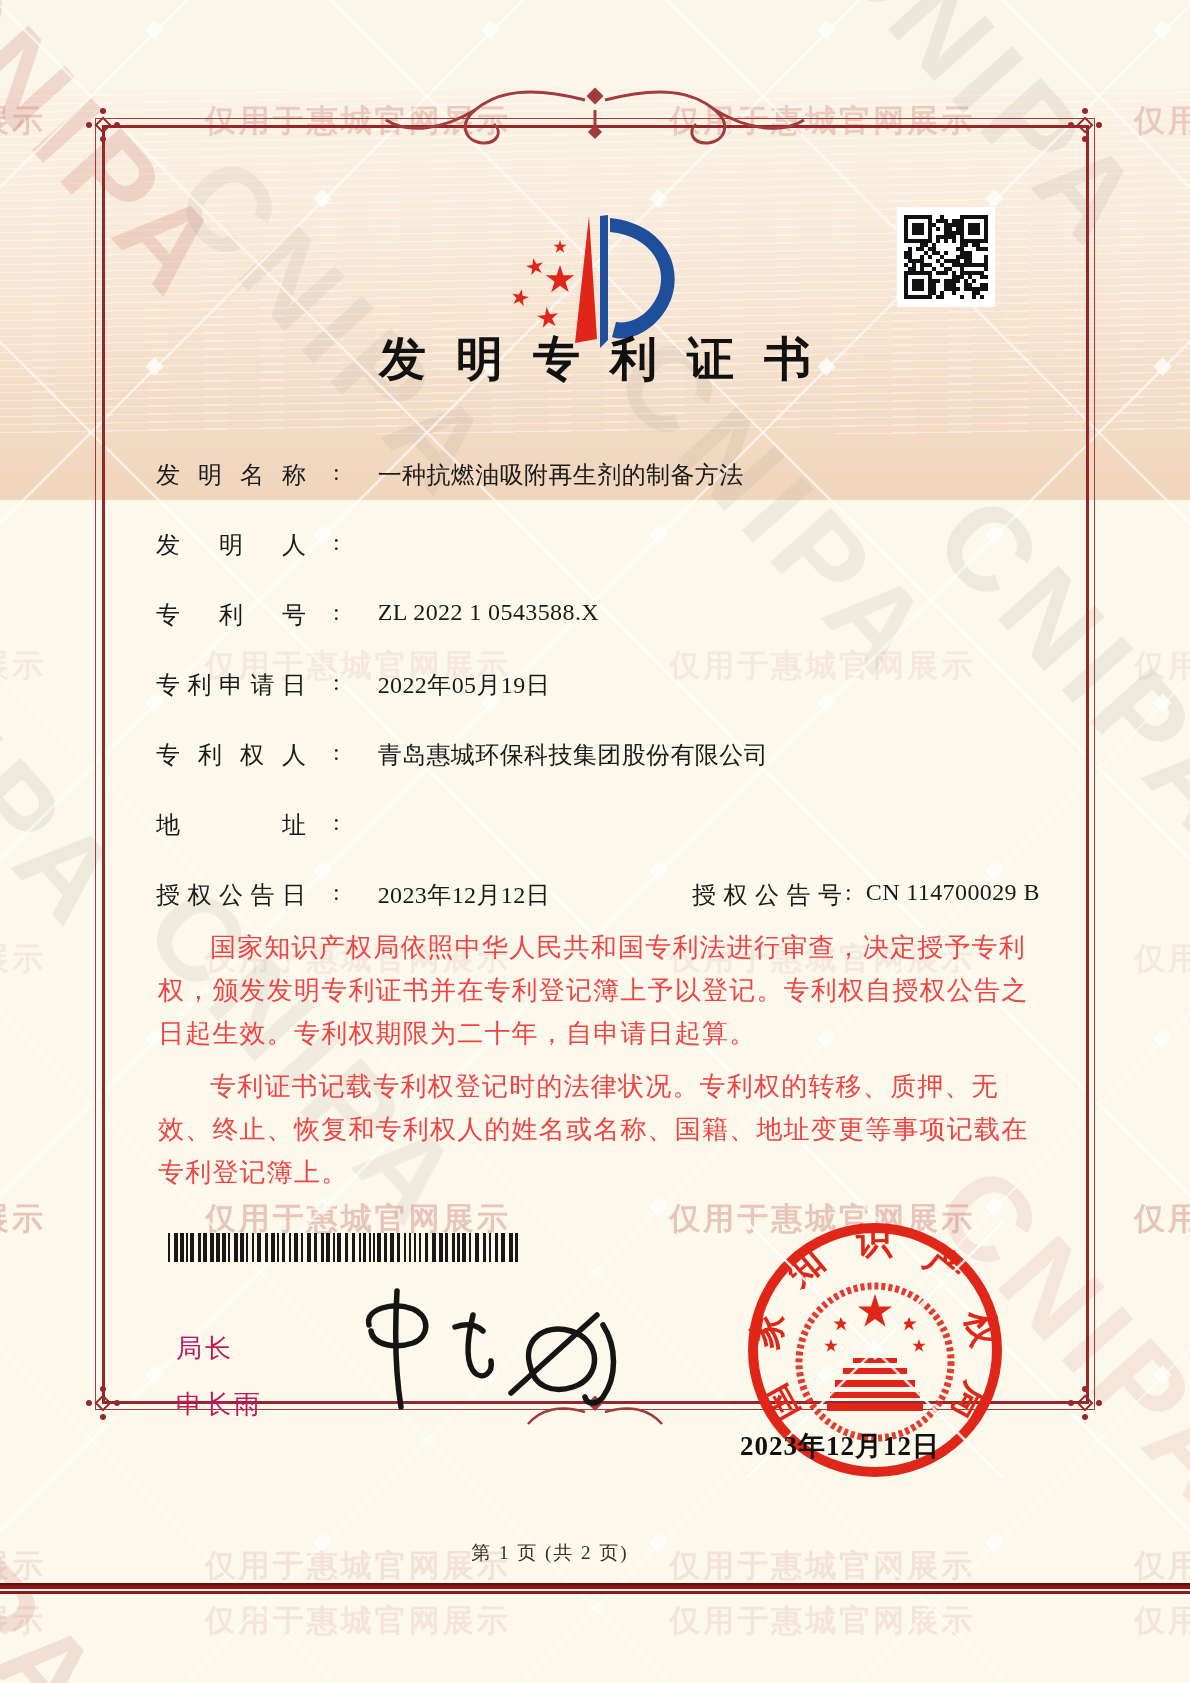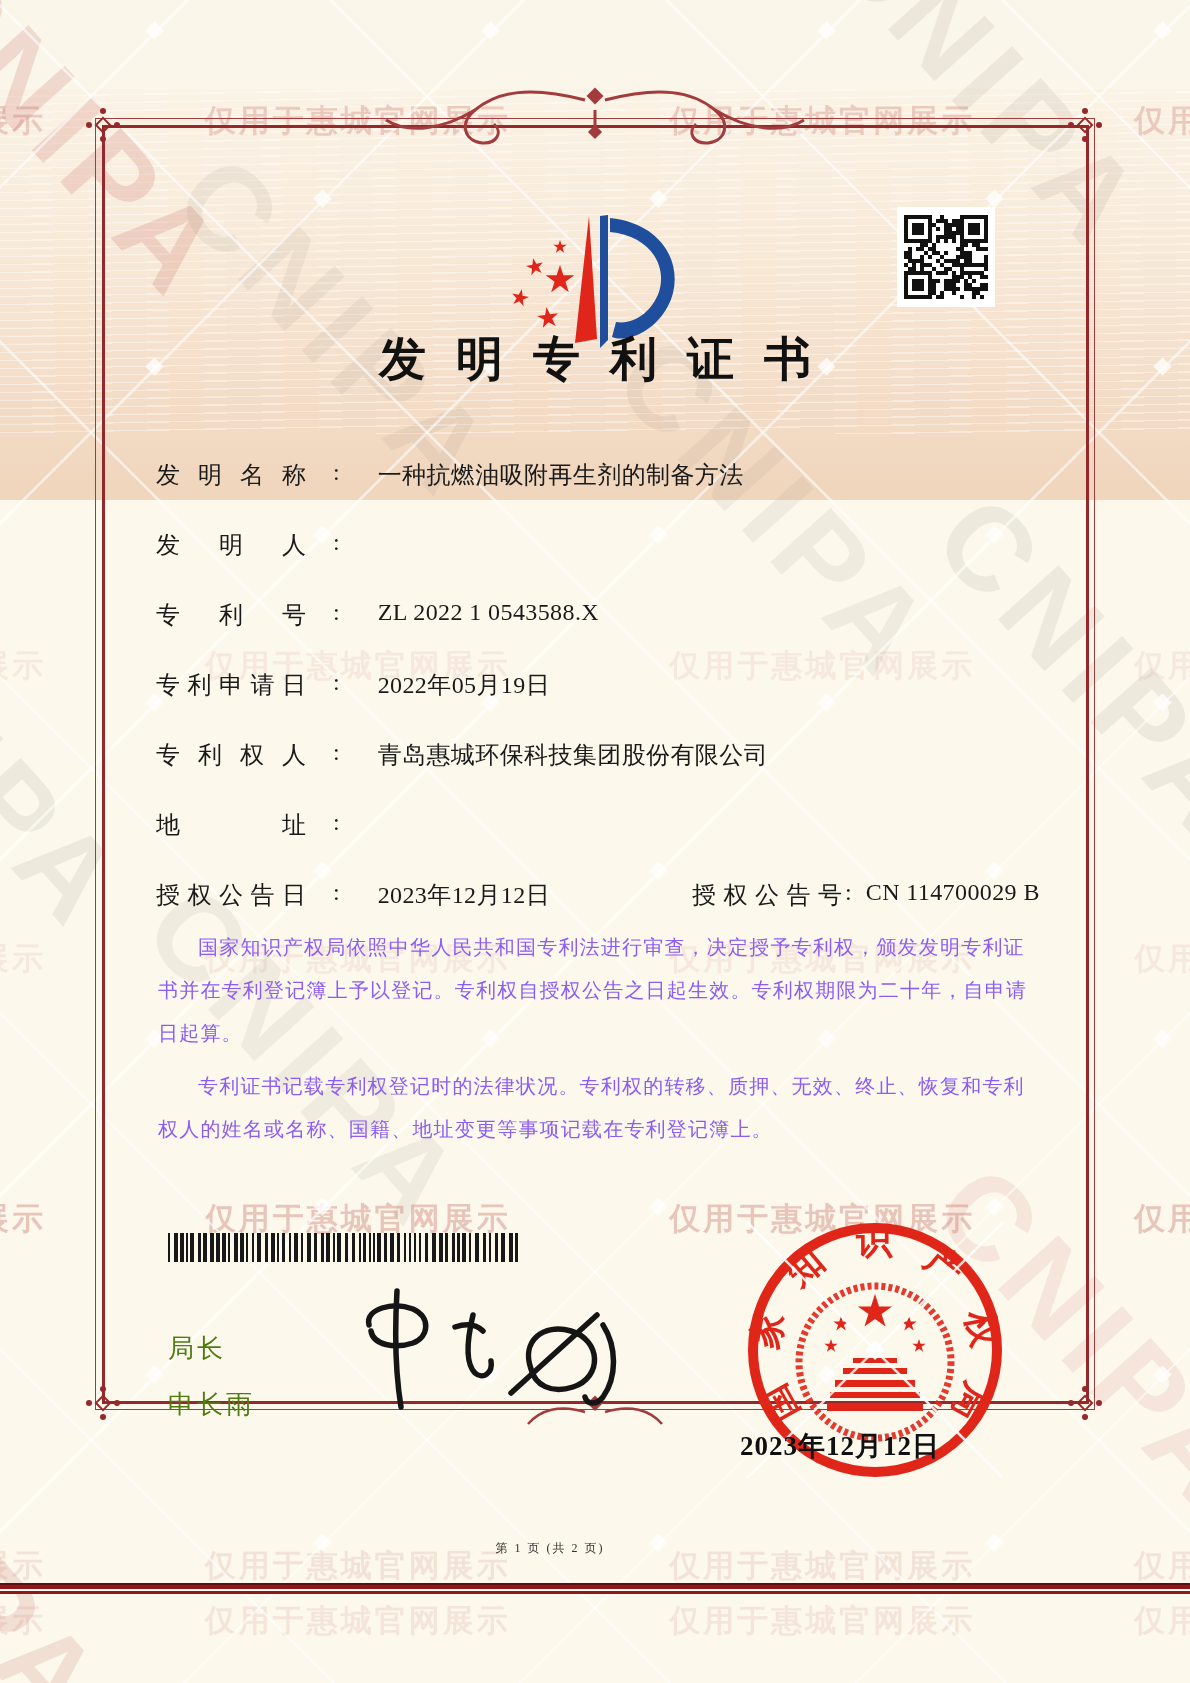--- a/index.html
+++ b/index.html
@@ -58,38 +58,38 @@
 
   
   .fields { left:156px; top:459px; width:900px; font-size:24px; }
   .frow   { height:70px; display:flex; align-items:flex-start;gap:24px; }
   .flabel { display:inline-block; width:150px; text-align:justify; text-align-last:justify; }
   .fcolon { margin:0 14px 0 3px; }
   .fvalue { letter-spacing:.4px; }
   .pair2  { margin-left:118px; display:flex; }
 
   
-  .paras { left:158px; top:926px; width:879px; font-size:20px; line-height:43px; letter-spacing:1.2px; color:#8b5cf6; }
+  .paras { left:158px; top:926px; width:879px; font-size:26px; line-height:43px; letter-spacing:1.2px; color:#ef4444; }
   .paras p { margin:0 0 10px 0; text-indent:2em; }
 
   
   .barcode { left:168px; top:1233px; width:353px; height:29px; }
   .director-title, .director-name {
-    left:168px; font-family:"Liberation Sans", sans-serif; font-size:26px;
-    font-weight:500; letter-spacing:3px; color:#4d7c0f;
+    left:176px; font-family:"Liberation Sans", sans-serif; font-size:26px;
+    font-weight:500; letter-spacing:3px; color:#be185d;
   }
   .director-title { top:1331px; }
   .director-name  { top:1387px; }
   .signature { left:335px; top:1285px; width:310px; height:125px; }
   .seal { left:735px; top:1210px; width:280px; height:280px; }
   .seal-date {
     left:700px; top:1428px; width:280px; text-align:center;
     font-size:27px; font-weight:600; color:#101010; letter-spacing:1px;
   }
-  .page-num { left:0; top:1540px; width:1100px; text-align:center; font-size:12px; color:#35302a; letter-spacing:2px; }
+  .page-num { left:0; top:1540px; width:1100px; text-align:center; font-size:19px; color:#35302a; letter-spacing:2px; }
   .band { left:0; top:1583px; width:1190px; height:11px;
           background:linear-gradient(180deg,#5e0f10 0 2px,#8e191c 2px 6.5px,#fdf8ee 6.5px 8px,#8e191c 8px 11px); }
   .note-box { left:450px; top:1594px; width:238px; background:#ffffff; padding:7px 10px; text-align:center; }
   .note-text { font-size:23px; letter-spacing:5px; color:#262626; }
 </style>
 </head>
 <body>
 
 <div class="page">
 

